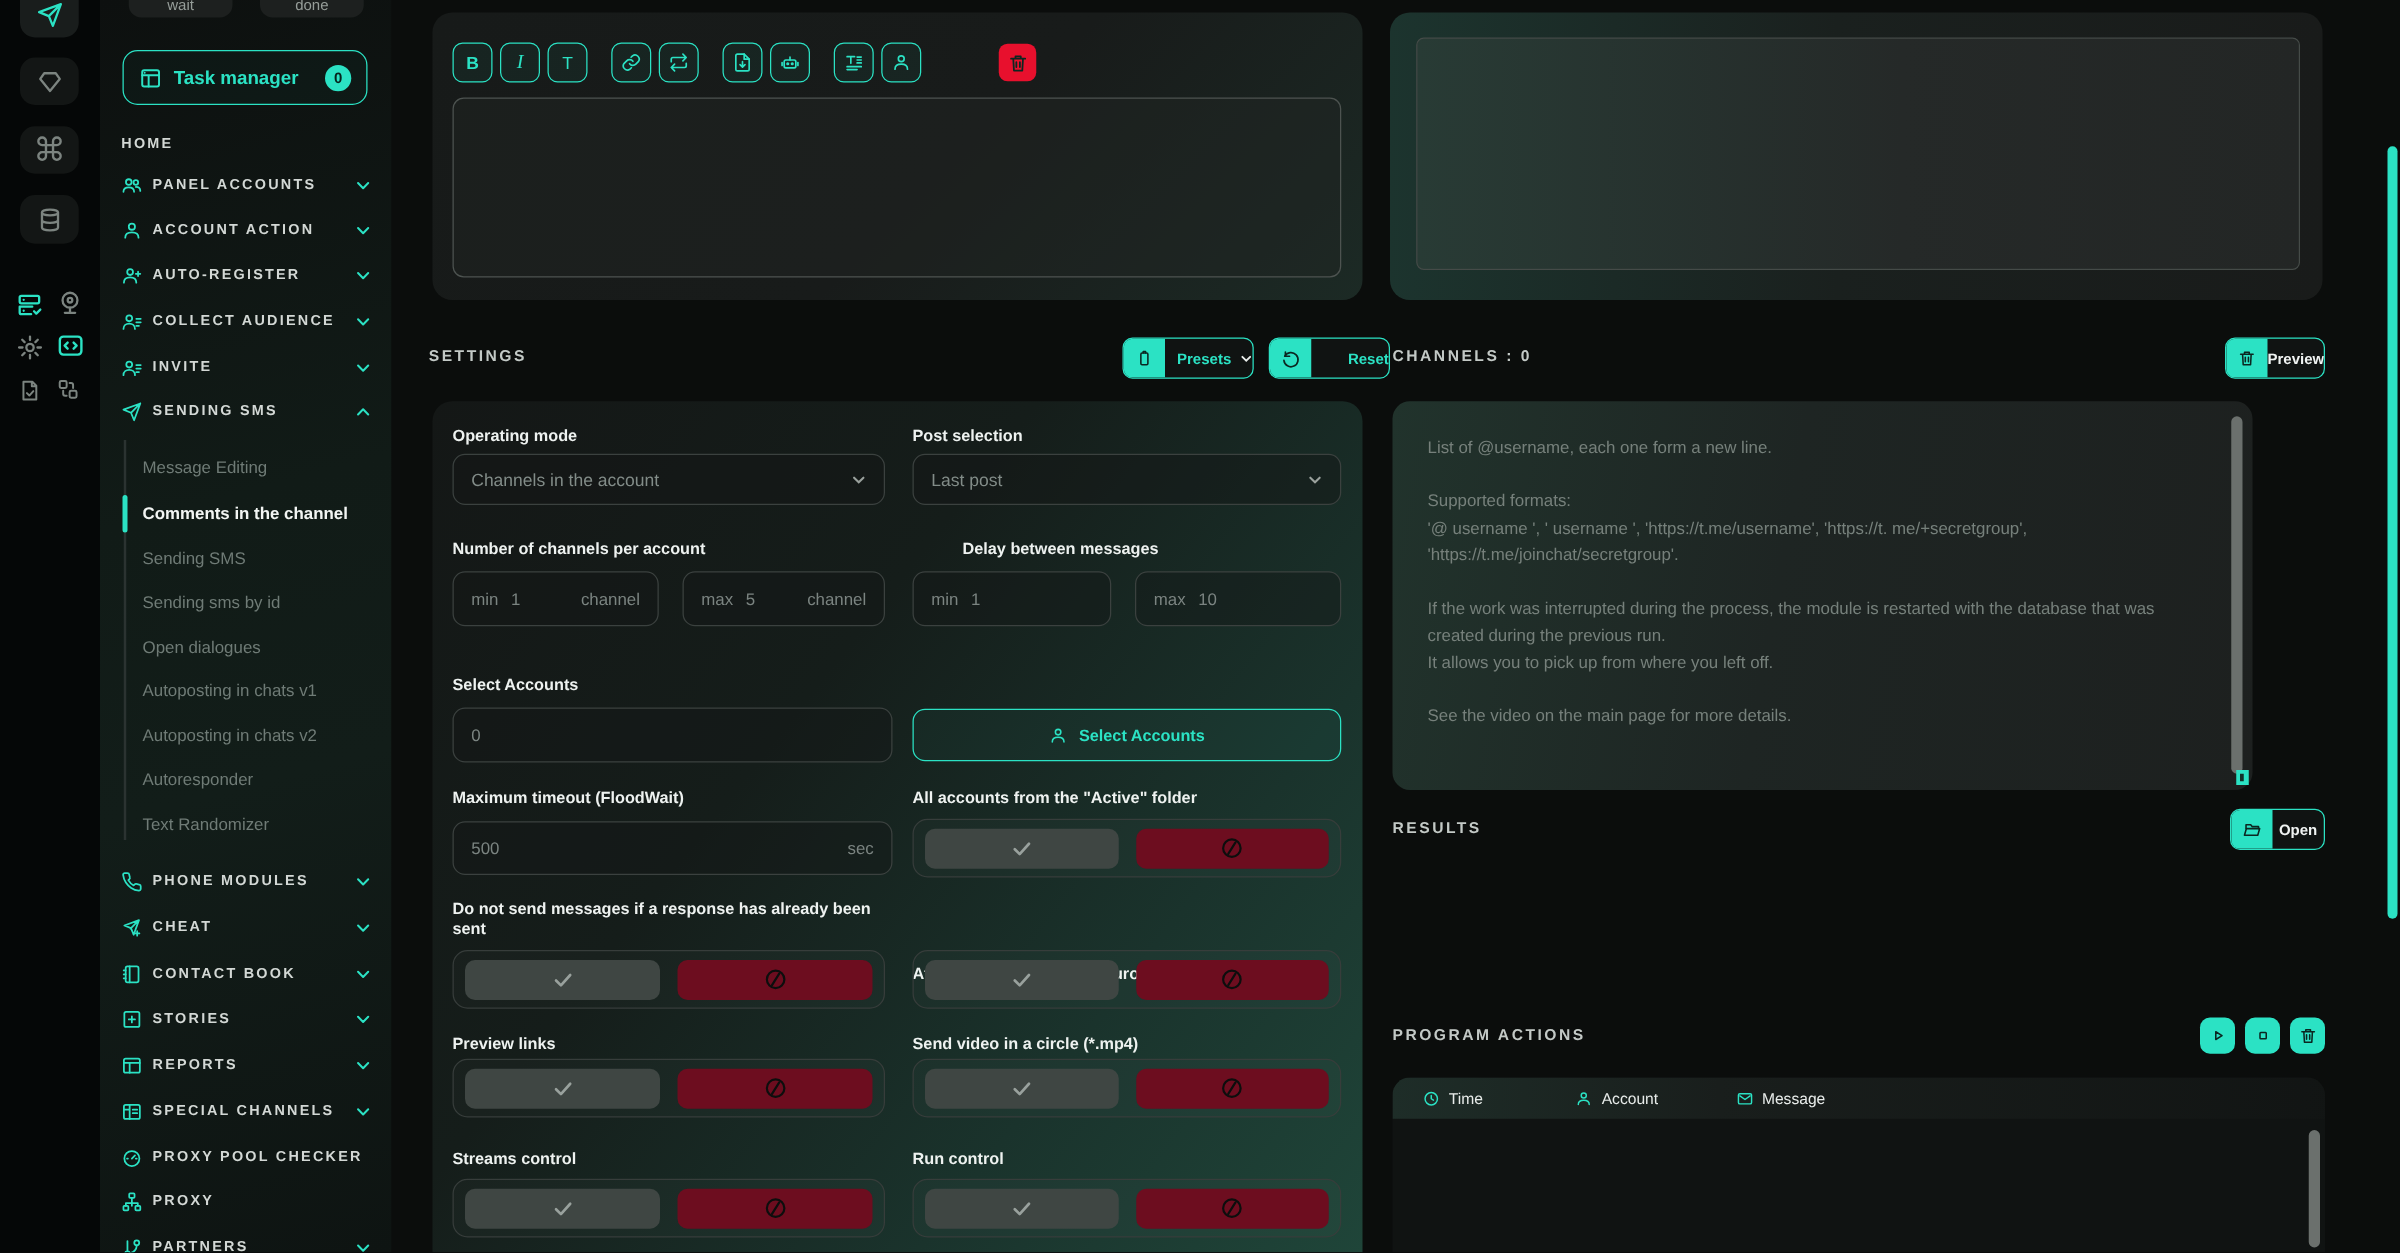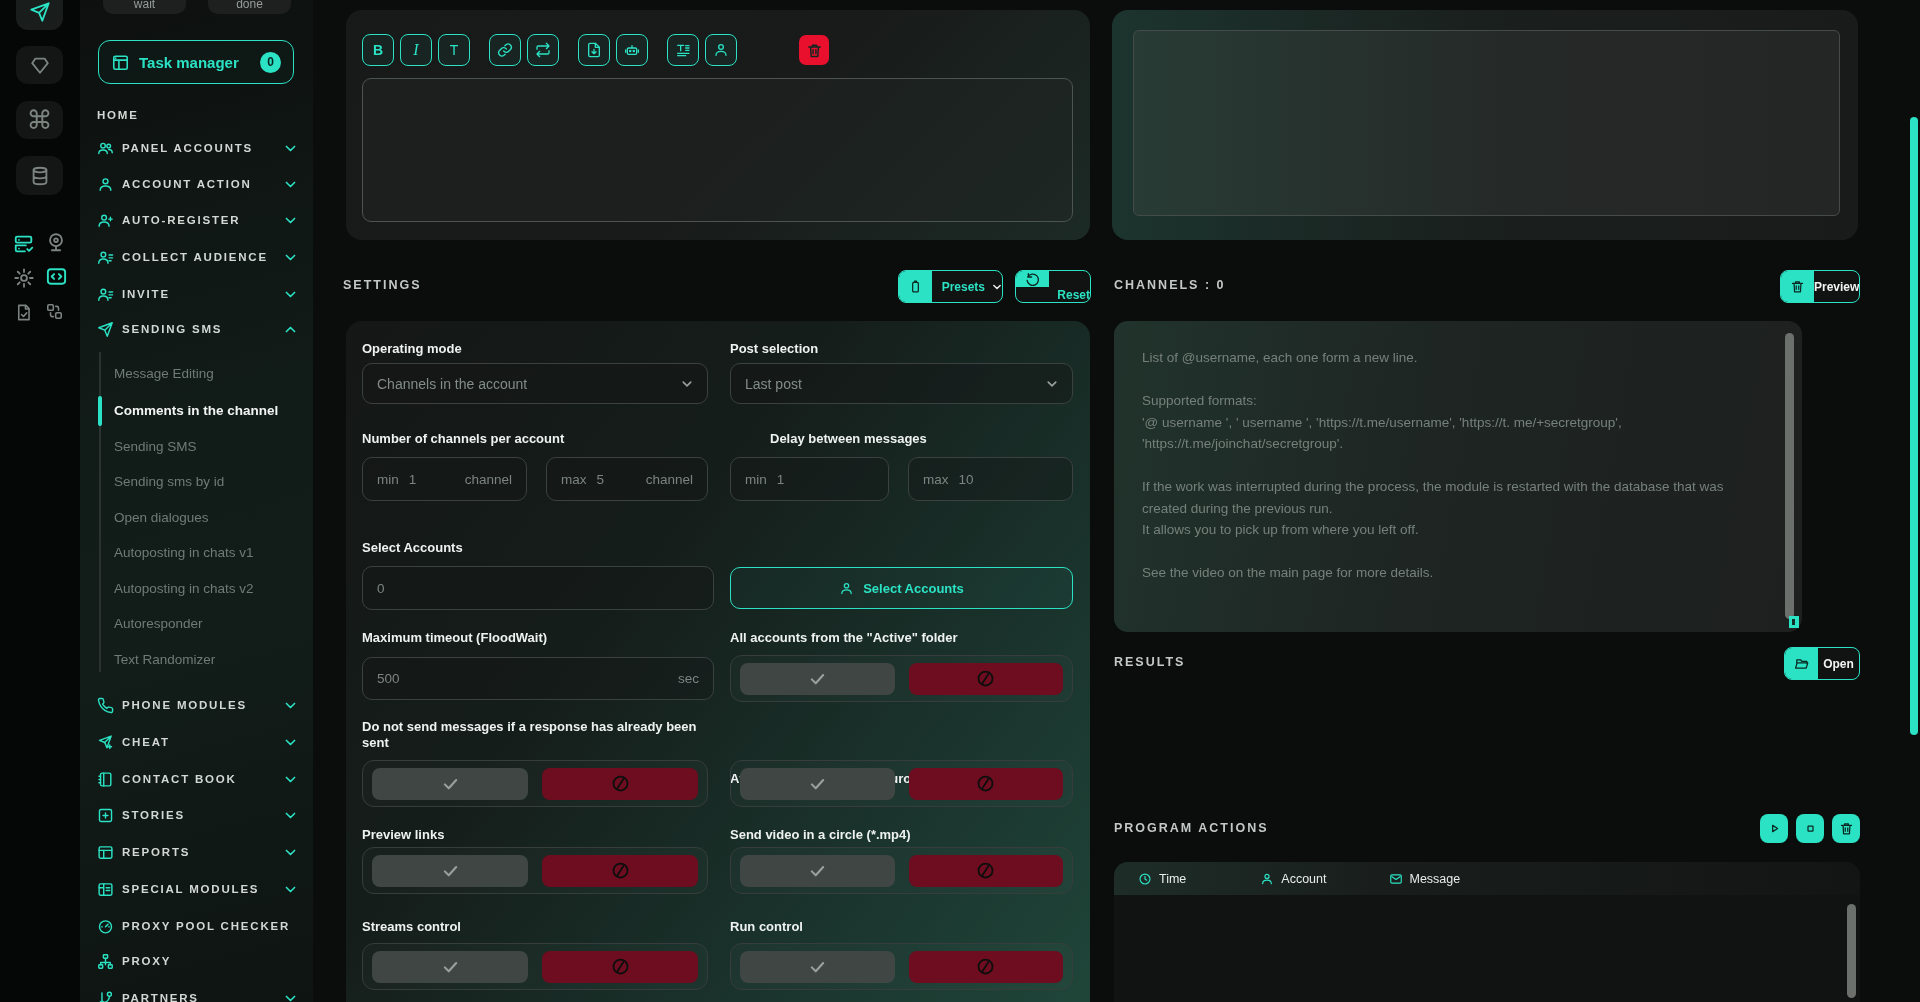--- a/index.html
+++ b/index.html
@@ -328,21 +328,21 @@
       <span>REPORTS</span>
       <svg class="ic chev" width="13" height="13" viewBox="0 0 16 14" stroke-width="2.5">
           <path d="M3 4.5l5 5 5-5"></path>
         </svg>
     </div>
     <div class="nav-item" style="top:877px;">
       <svg class="ic" width="17" height="17" viewBox="0 0 24 24">
           <rect x="3" y="4" width="18" height="16" rx="2"></rect>
           <path d="M9.5 4v16M3 9.5h6.5M13 9.5h5M13 13.5h5"></path>
         </svg>
-      <span>SPECIAL MODULES</span>
+      <span>SPECIAL CHANNELS</span>
       <svg class="ic chev" width="13" height="13" viewBox="0 0 16 14" stroke-width="2.5">
           <path d="M3 4.5l5 5 5-5"></path>
         </svg>
     </div>
     <div class="nav-item" style="top:914px;">
       <svg class="ic" width="17" height="17" viewBox="0 0 24 24">
           <circle cx="12" cy="12.5" r="8.5"></circle>
           <path d="M12 12.5l3.5-3.5M6.5 12.5h1M16.5 12.5h1"></path>
         </svg>
       <span>PROXY POOL CHECKER</span>
@@ -433,21 +433,21 @@
           <path d="M10.5 5.5v-2h3v2"></path>
         </svg>
     </div>
     <div class="split-r teal">
       <span>Presets</span>
       <svg width="10" height="10" viewBox="0 0 16 14" fill="none" stroke="#e8ecea" stroke-width="2.4" stroke-linecap="round">
           <path d="M3 4.5l5 5 5-5"></path>
         </svg>
     </div>
   </div>
-  <div class="split-btn" style="left:1015px;top:270px;width:76px;flex-direction:column;">
+  <div class="split-btn" style="left:1015px;top:270px;width:97px;">
     <div class="split-l">
       <svg class="ic ic-dark" width="16" height="16" viewBox="0 0 24 24">
           <path d="M5 4v5h5"></path>
           <path d="M4.2 9a8.5 8.5 0 1 1-1 5"></path>
         </svg>
     </div>
     <div class="split-r teal">
       <span>Reset</span>
     </div>
   </div>

